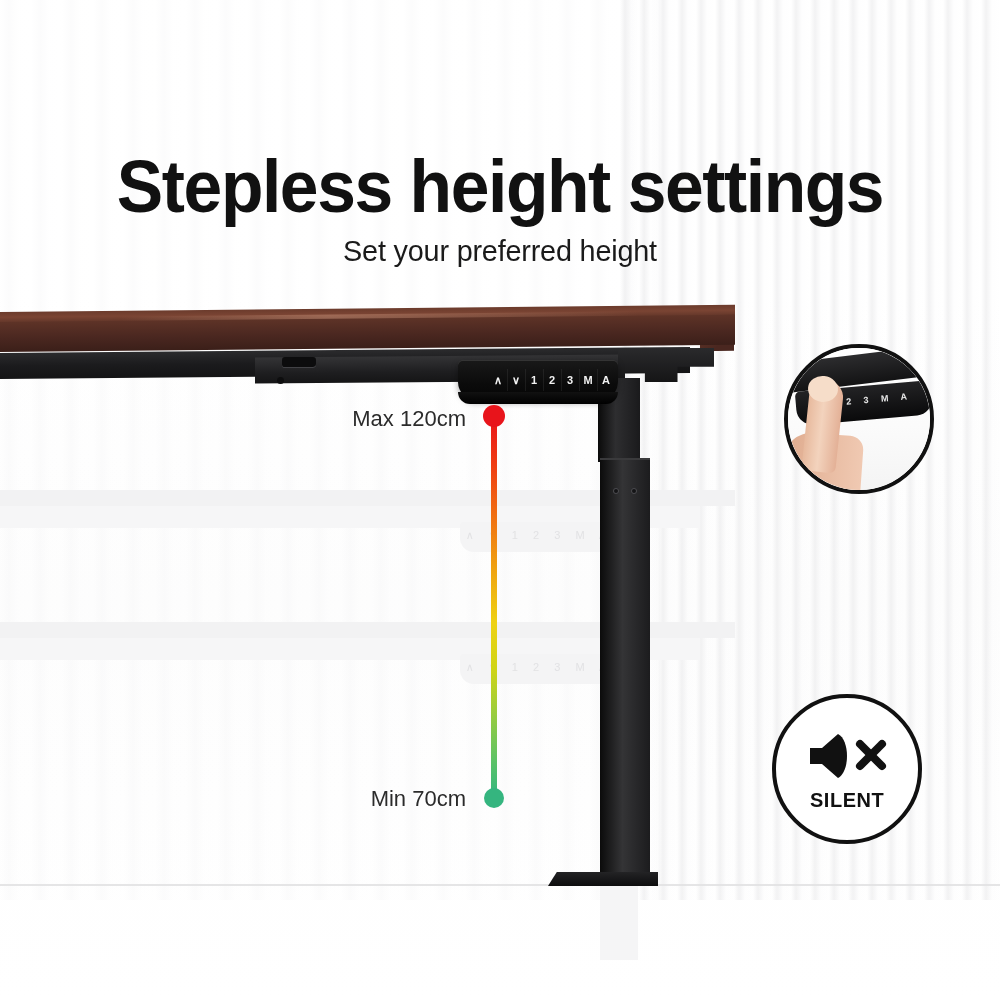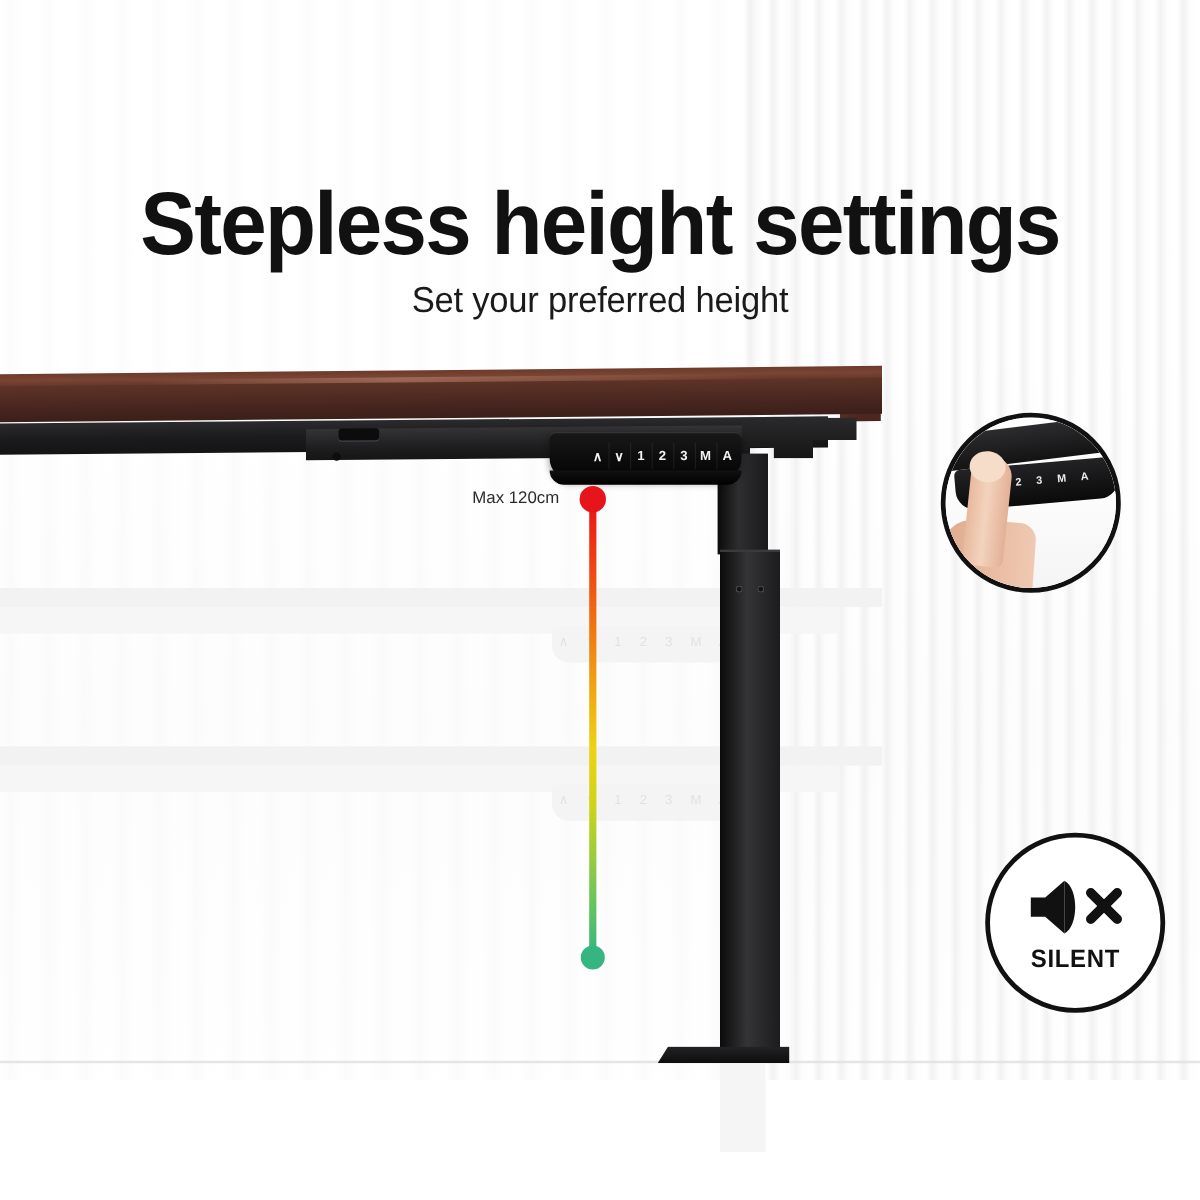--- a/index.html
+++ b/index.html
@@ -197,21 +197,21 @@
   .hi-dot-top {
     position: absolute; left: 483px; top: 405px; width: 22px; height: 22px;
     border-radius: 50%; background: #e8141b;
   }
   .hi-dot-bottom {
     position: absolute; left: 484px; top: 788px; width: 20px; height: 20px;
     border-radius: 50%; background: #35b57f;
   }
   .hi-label {
     position: absolute;
-    font-size: 14px;
+    font-size: 22px;
     color: #2b2b2b;
     font-family: "Liberation Sans", sans-serif;
     white-space: nowrap;
     text-align: right;
   }
   .hi-label-max { left: 206px; top: 406px; width: 260px; }
   .hi-label-min { left: 206px; top: 786px; width: 260px; }
 
   
   .headline {
@@ -239,21 +239,21 @@
     width: 142px; height: 142px;
     border-radius: 50%;
     background: #ffffff;
     border: 4px solid #111111;
     display: flex; flex-direction: column;
     align-items: center; justify-content: center;
     overflow: hidden;
   }
   .badge-photo { left: 784px; top: 344px; padding: 0; }
   .badge-speed { left: 784px; top: 519px; }
-  .badge-silent { left: 821px; top: 694px; }
+  .badge-silent { left: 772px; top: 694px; }
 
   
   .photo-inner {
     position: relative; width: 100%; height: 100%;
     background: linear-gradient(to bottom, #ffffff 0%, #fbfbfb 55%, #f4f4f4 100%);
   }
   .pi-desktop {
     position: absolute; left: -6px; top: 6px; width: 160px; height: 30px;
     background: linear-gradient(to bottom, #2c2c2e 0%, #131314 100%);
     transform: skewY(-7deg);
@@ -357,20 +357,21 @@
         <span class="ctrl-key">A</span>
       </div>
     </div>
     <div class="ctrl-panel-lip"></div>
   </div>
 
   <div class="hi-line"></div>
   <div class="hi-dot-top"></div>
   <div class="hi-dot-bottom"></div>
   <div class="hi-label hi-label-max">Max 120cm</div>
+  <div class="hi-label hi-label-min">Min 70cm</div>
 
   <div class="headline">Stepless height settings</div>
   <div class="subhead">Set your preferred height</div>
 
   <div class="badge badge-photo">
     <div class="photo-inner">
       <div class="pi-desktop"></div>
       <div class="pi-panel"></div>
       <div class="pi-keys">2 3 M A</div>
       <div class="pi-hand"></div>

